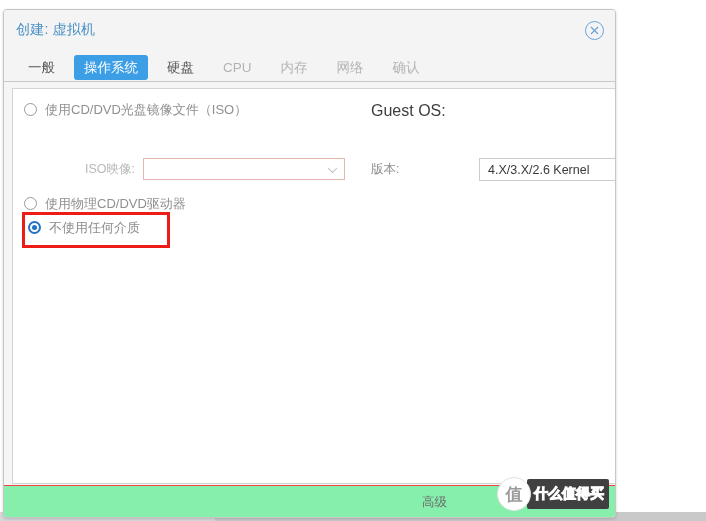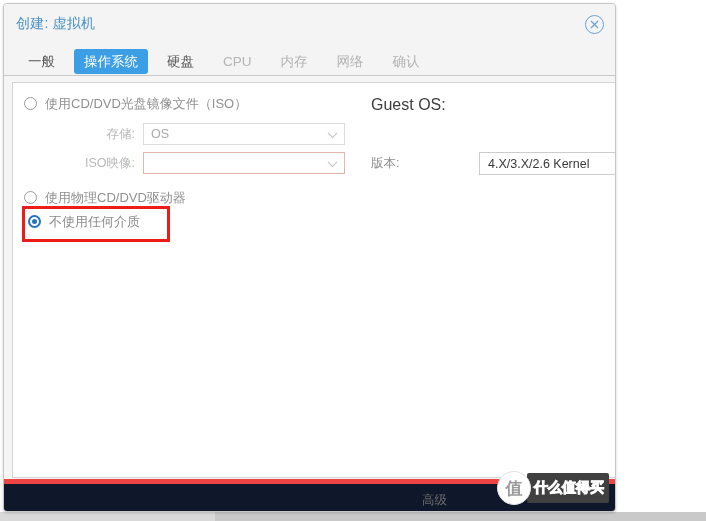--- a/index.html
+++ b/index.html
@@ -35,21 +35,21 @@
   .backdrop-strip .seg-b {
     position: absolute; left: 215px; top: 0;
     width: 491px; height: 9px;
     background: #c9c9c9;
   }
 
   
   .dialog {
     position: absolute;
     left: 3px;
-    top: 3px;
+    top: 9px;
     width: 613px;
     height: 509px;
     background: #f5f5f5;
     border: 1px solid #c6c6c6;
     border-radius: 4px;
     box-sizing: border-box;
     box-shadow: 0 1px 3px rgba(0,0,0,0.18);
     overflow: hidden;
     padding-left: 7px;
   }
@@ -276,22 +276,22 @@
     cursor: pointer;
   }
 
   
   .dialog-footer {
     position: absolute;
     left: 0;
     bottom: 0;
     width: 100%;
     height: 32px;
-    background: #0f172a;
-    border-top: 5px solid #ef4444;
+    background: #86efac;
+    border-top: 1px solid #ef4444;
     box-sizing: border-box;
     text-align: right;
   }
   .advanced-link {
     position: absolute;
     right: 168px;
     top: 8px;
     font-size: 12.5px;
     color: #6d6d6d;
     cursor: pointer;
@@ -369,27 +369,20 @@
 
   <div class="content">
 
     <div class="left-col">
 
       <div class="radio-row r1">
         <span class="radio"></span>
         <span class="radio-label">使用CD/DVD光盘镜像文件（ISO）</span>
       </div>
 
-      <div class="form-row f1">
-        <span class="form-label">存储:</span>
-        <span class="select">
-          <span>OS</span>
-          <span class="chev"></span>
-        </span>
-      </div>
 
       <div class="form-row f2">
         <span class="form-label">ISO映像:</span>
         <span class="select error">
           <span></span>
           <span class="chev"></span>
         </span>
       </div>
 
       <div class="radio-row r2">

